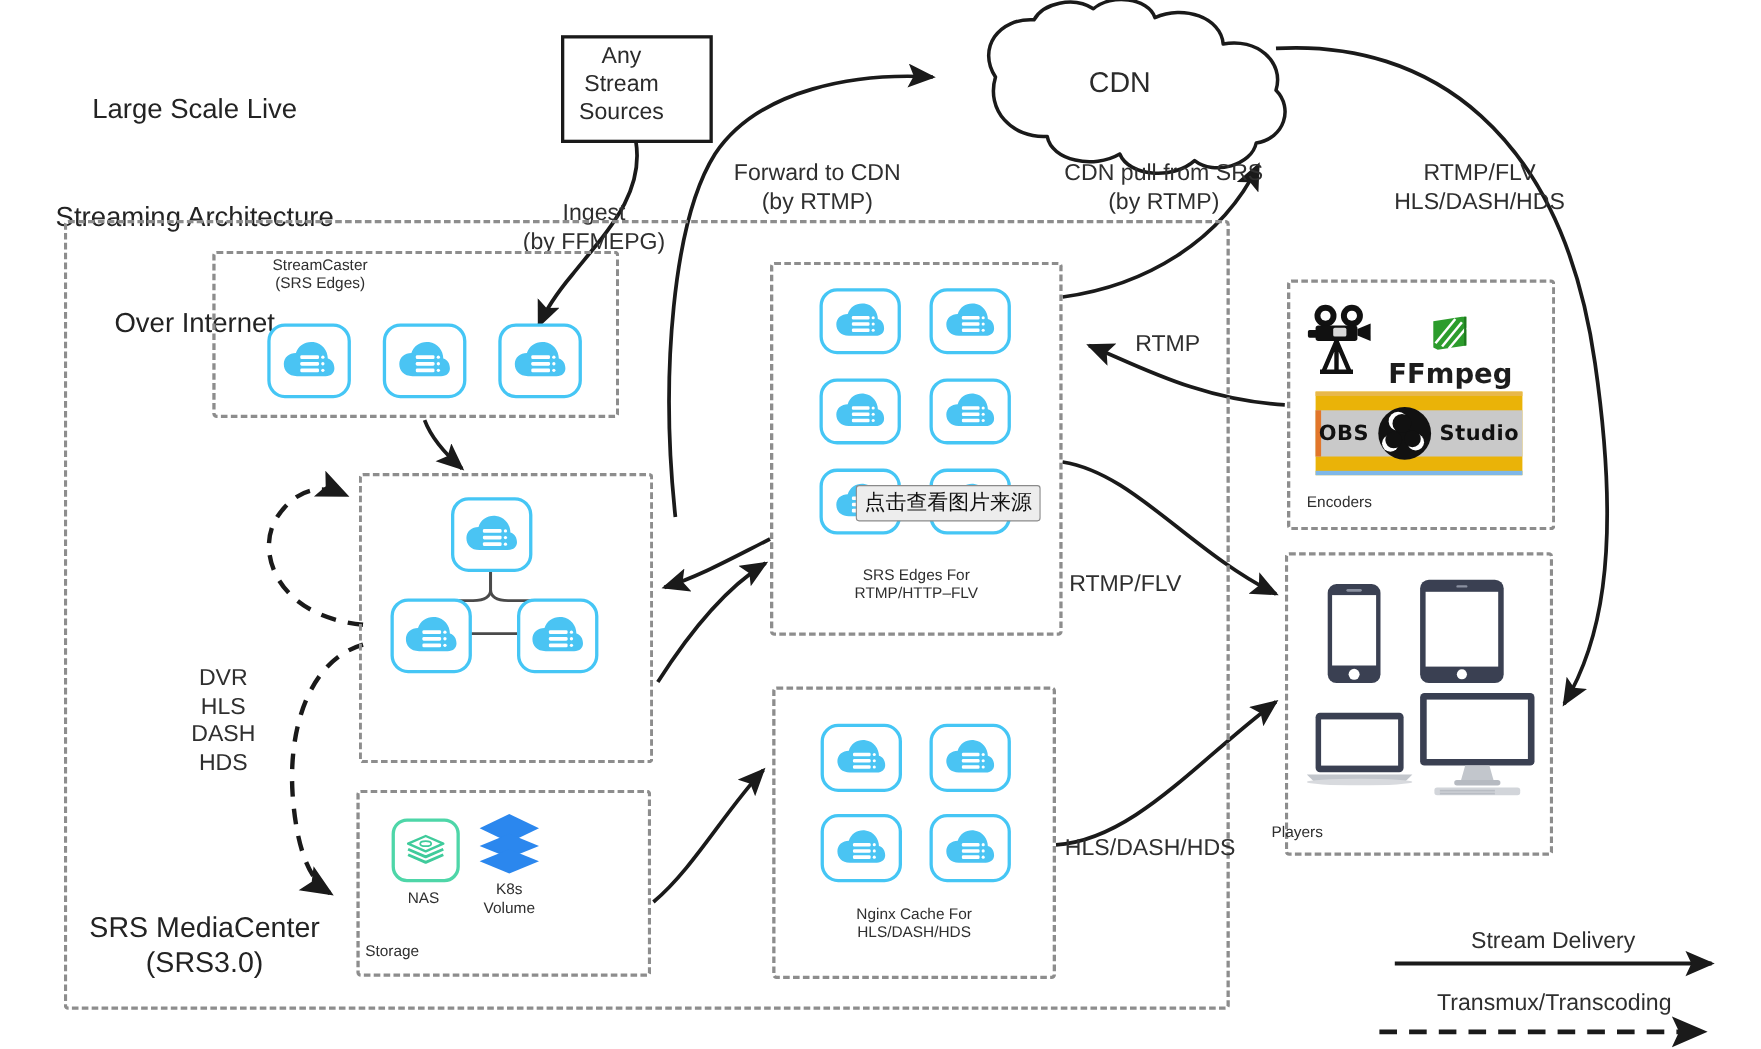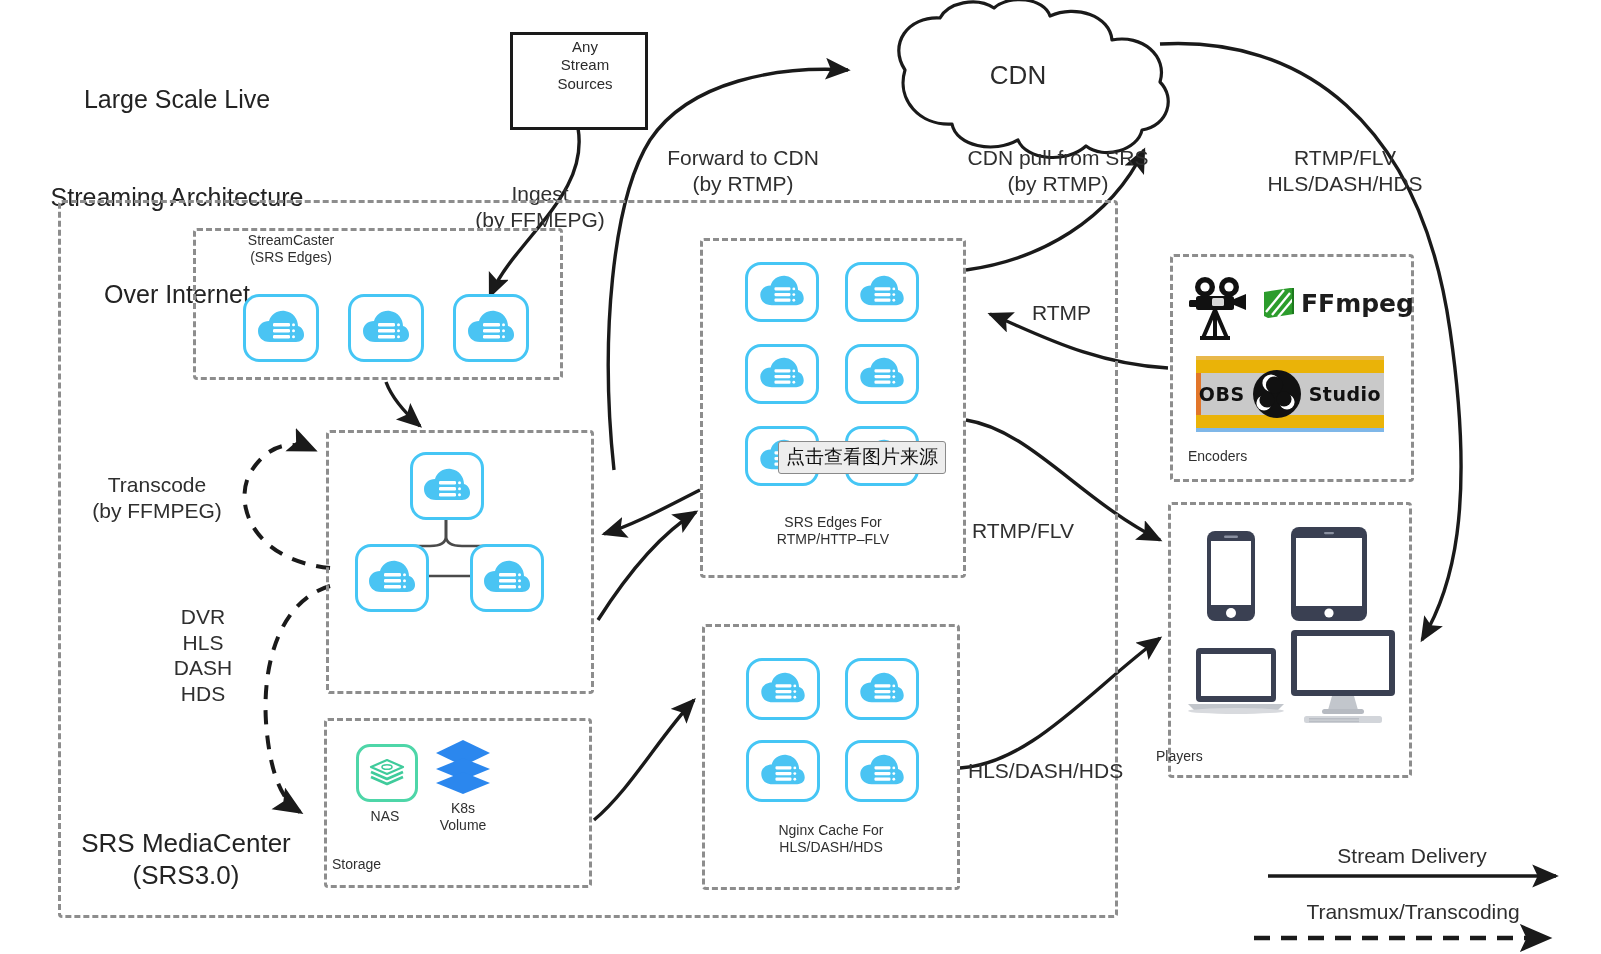--- a/index.html
+++ b/index.html
@@ -23,21 +23,21 @@
 
   
   .obs{position:absolute;background:#eab308;display:flex;align-items:center;justify-content:center;}
   .obs .band{position:absolute;left:0;right:0;top:22%;height:56%;background:#c9c9c9;}
   .obs .topline{position:absolute;left:0;right:0;top:0;height:4px;background:#e8b84b;}
   .obs .botline{position:absolute;left:0;right:0;bottom:0;height:4px;background:#7fb7e8;}
   .obs .leftline{position:absolute;left:0;top:22%;height:56%;width:5px;background:#e2762a;}
   .obs .w{position:relative;z-index:3;display:flex;align-items:center;gap:6px;}
   .obs .t{font-family:"DejaVu Sans",sans-serif;font-weight:bold;font-size:19px;color:#111;letter-spacing:.5px;}
 
-  .ffm{position:absolute;display:flex;align-items:center;gap:5px;}
+  .ffm{position:absolute;display:flex;align-items:center;gap:5px;flex-direction:column;}
   .ffm .t{font-family:"DejaVu Sans",sans-serif;font-weight:bold;font-size:25px;color:#1d1d1d;}
 
   .tooltip{position:absolute;background:#ededed;border:1.5px solid #8a8a8a;border-radius:3px;
            padding:2px 7px 3px;font-size:19px;color:#111;
            font-family:"DejaVu Sans",sans-serif;white-space:nowrap;z-index:50;}
   .dev{position:absolute;}
 </style>
 </head>
 <body>
 
@@ -101,21 +101,21 @@
     <path d="M1254,938 L1548,938" fill="none" stroke="#1a1a1a" stroke-width="4.4" stroke-dasharray="16,11" marker-end="url(#ahd)"></path>
   </svg>
 
   <div class="txt title center" style="left:22px;top:18px;width:310px;">
     <div>Large Scale Live</div>
     <div>Streaming Architecture</div>
     <div>Over Internet</div>
   </div>
 
   <div class="solidbox" style="left:510px;top:32px;width:138px;height:98px;"></div>
-  <div class="txt center" style="left:516px;top:38px;width:138px;font-size:15px;"><div>Any</div><div>Stream</div><div>Sources</div></div>
+  <div class="txt center" style="left:496px;top:38px;width:138px;font-size:21px;"><div>Any</div><div>Stream</div><div>Sources</div></div>
 
   <div class="txt center" style="left:465px;top:136px;width:150px;">
     <span class="edge-label"><div>Ingest</div><div>(by FFMEPG)</div></span>
   </div>
 
   <div class="txt center" style="left:958px;top:60px;width:120px;font-size:26px;">CDN</div>
 
   <div class="txt center edge-label" style="left:660px;top:145px;width:166px;"><div>Forward to CDN</div><div>(by RTMP)</div></div>
 
   <div class="txt center edge-label" style="left:955px;top:145px;width:206px;"><div>CDN pull from SRS</div><div>(by RTMP)</div></div>
@@ -191,21 +191,20 @@
       <path d="M13,32 C5,32 1,27 1,21 C1,15 6,11 12,11 C14,4 21,0 28,1 C36,2 41,9 41,16 C45,17 47,21 47,25 C47,29 44,32 39,32 Z" fill="#4AC4F3"></path>
       <rect x="16" y="13" width="17" height="3.4" rx="1.2" fill="#fff"></rect>
       <rect x="16" y="19" width="17" height="3.4" rx="1.2" fill="#fff"></rect>
       <rect x="16" y="25" width="17" height="3.4" rx="1.2" fill="#fff"></rect>
       <circle cx="36.5" cy="14.7" r="1.5" fill="#fff"></circle>
         <circle cx="36.5" cy="20.7" r="1.5" fill="#fff"></circle>
         <circle cx="36.5" cy="26.7" r="1.5" fill="#fff"></circle>
     </svg>
   </div>
 
-  <div class="txt center edge-label" style="left:78px;top:472px;width:158px;"><div>Transcode</div><div>(by FFMPEG)</div></div>
   <div class="txt center edge-label" style="left:150px;top:604px;width:106px;"><div>DVR</div><div>HLS</div><div>DASH</div><div>HDS</div></div>
 
   <div class="dashbox" style="left:324px;top:718px;width:268px;height:170px;"></div>
   <div class="txt grp-label" style="left:332px;top:856px;">Storage</div>
 
   <div style="position:absolute;left:356px;top:744px;width:56px;height:52px;
               border:3px solid #4ED6A8;border-radius:14px;display:flex;align-items:center;justify-content:center;">
     <svg width="36" height="30" viewBox="0 0 36 30">
       <path d="M18,2 L34,9 L18,16 L2,9 Z" fill="#ffffff" stroke="#3FCB9B" stroke-width="2.2" stroke-linejoin="round"></path>
       <ellipse cx="18" cy="9" rx="5" ry="2.3" fill="#ffffff" stroke="#3FCB9B" stroke-width="1.6"></ellipse>

